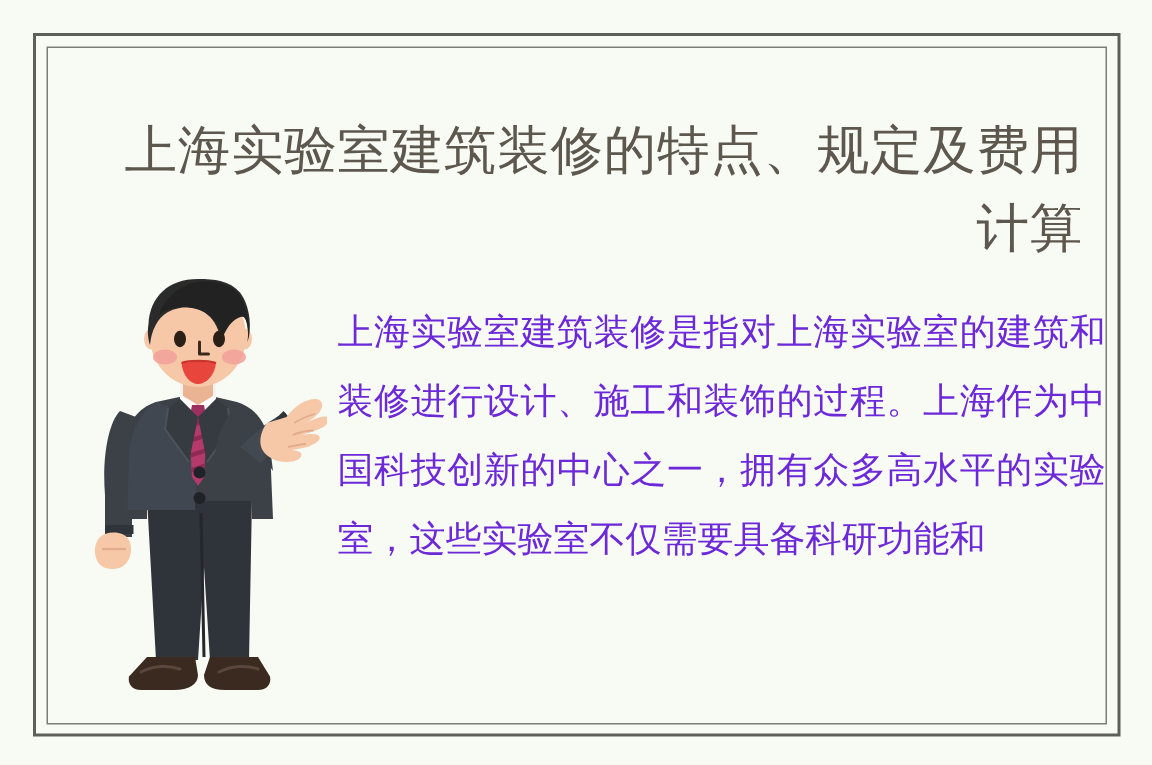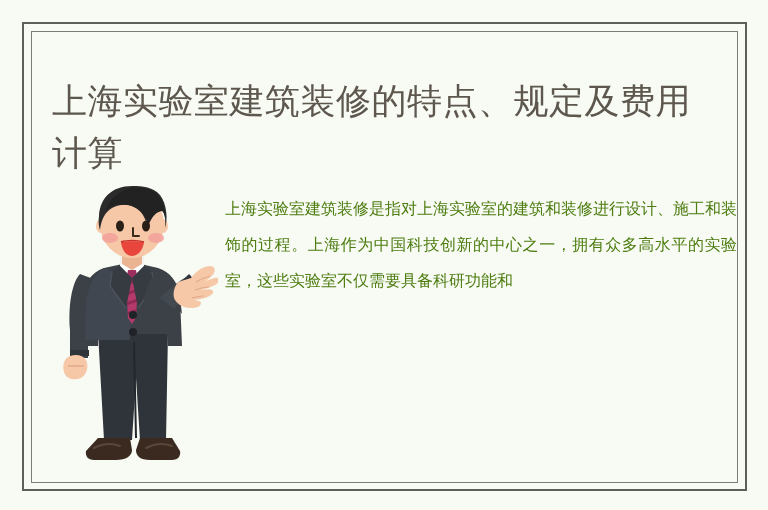--- a/index.html
+++ b/index.html
@@ -48,40 +48,41 @@
     position: absolute;
     left: 52px;
     top: 52px;
     width: 670px;
     font-size: 35px;
     line-height: 52px;
     letter-spacing: 0.5px;
     color: #5d574e;
     font-weight: 400;
     white-space: normal;
+    text-align: right;
   }
 
   
   .content {
     position: absolute;
     left: 40px;
     top: 170px;
     width: 700px;
     height: 310px;
   }
 
   
   .body-text {
     position: absolute;
     left: 185px;
     top: 5px;
     width: 512px;
-    font-size: 16px;
-    line-height: 36px;
-    color: #4d7c0f;
+    font-size: 24px;
+    line-height: 46px;
+    color: #6d28d9;
     text-align: justify;
     text-justify: inter-character;
   }
 
   
   .illustration {
     position: absolute;
     left: 18px;
     top: 12px;
     width: 160px;

